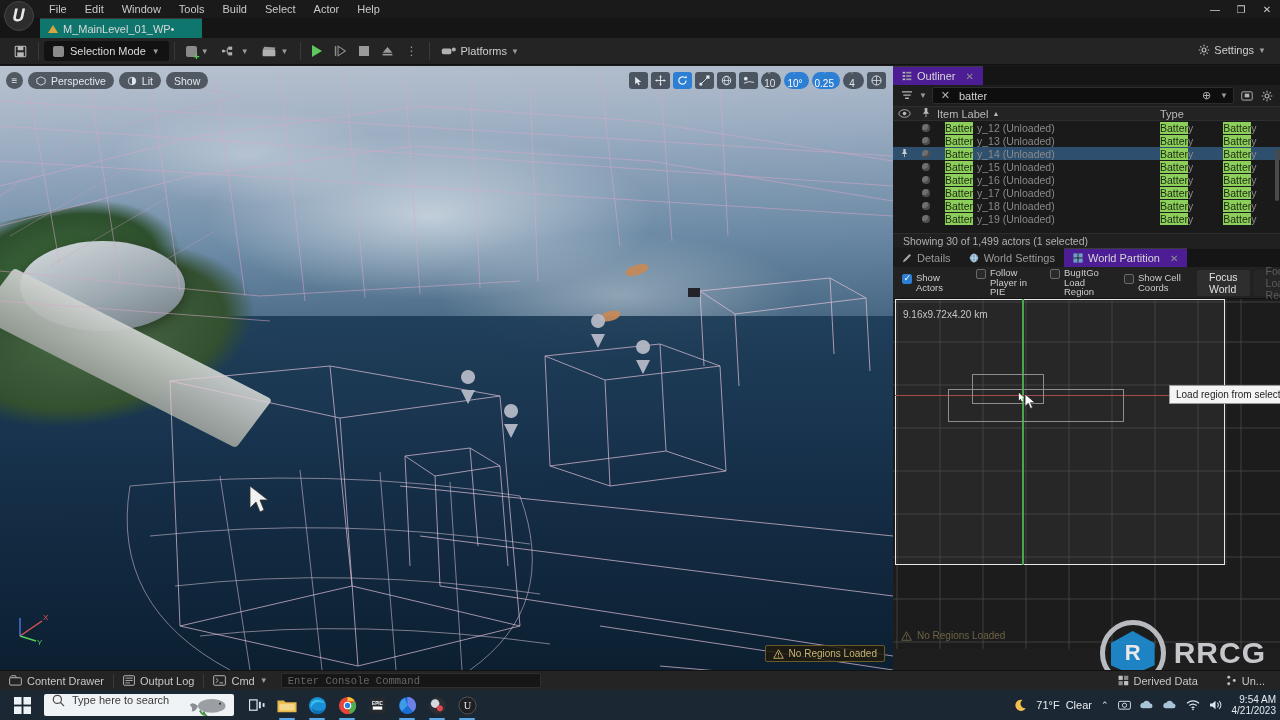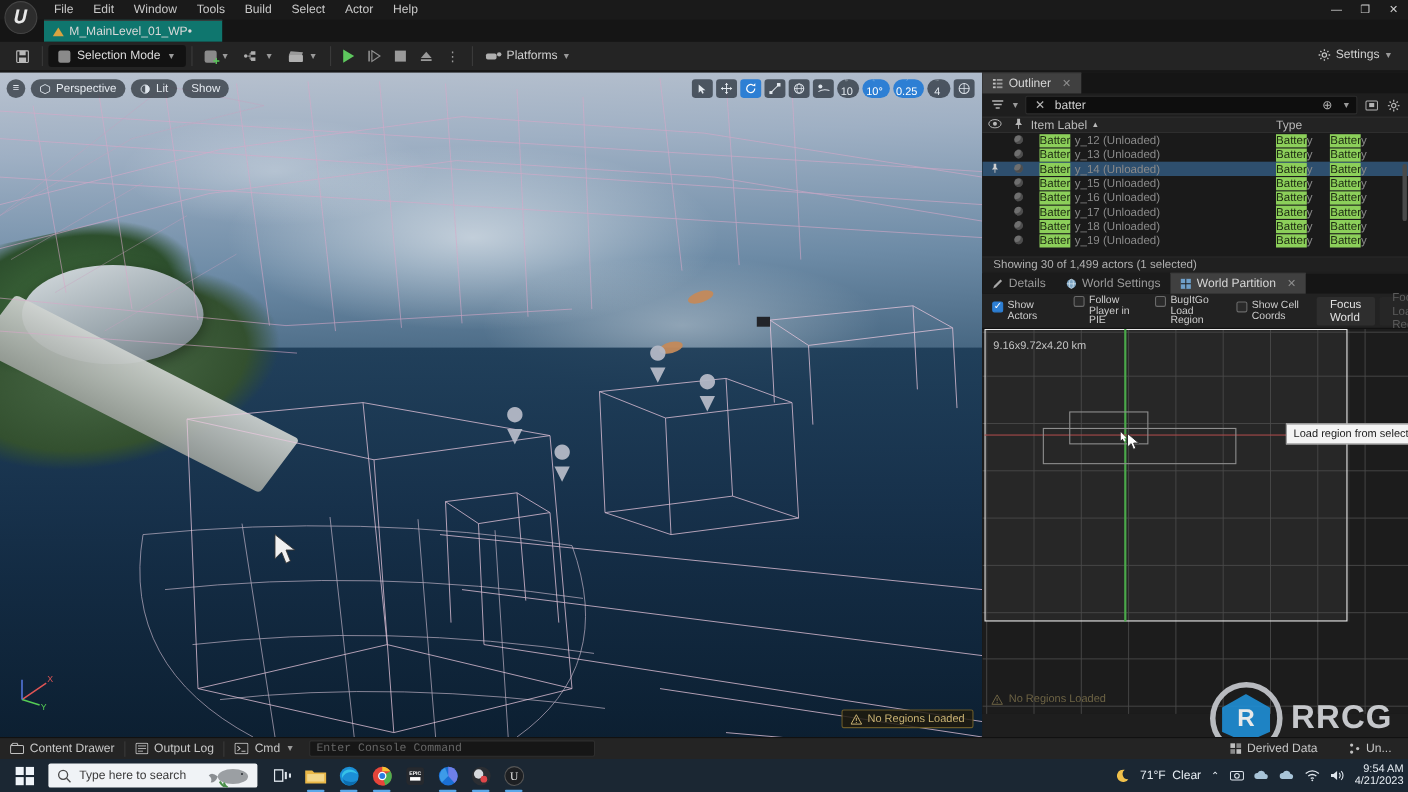--- a/index.html
+++ b/index.html
@@ -106,21 +106,21 @@
   .gzgrp.on { background:#2d7fd4; color:#fff; }
   .vp-warn { position:absolute; right:8px; bottom:8px; background:rgba(30,26,14,.85);
              border:1px solid #6a5a28; border-radius:2px; padding:2px 7px;
              display:flex; align-items:center; gap:5px; color:#c9b273; font-size:10px; }
   .axis-gizmo { position:absolute; left:10px; bottom:20px; width:46px; height:40px; }
 
   
   .rpanel { position:absolute; left:893px; top:66px; width:387px; height:604px; background:#1e1e1e; }
   .panel-tabbar { height:19px; background:#151515; display:flex; align-items:flex-end; }
   .ptab { height:19px; display:flex; align-items:center; gap:5px; padding:0 9px;
-          background:#404040; color:#d6d6d6; font-size:11px; border-top:1px solid #3a3a3a; }
+          background:#4c1d95; color:#d6d6d6; font-size:11px; border-top:1px solid #3a3a3a; }
   .ptab.inactive { background:#1b1b1b; color:#9a9a9a; border-top:1px solid transparent; }
   .ptab .x { color:#8e8e8e; font-size:10px; margin-left:5px; }
 
   .search-row { height:21px; display:flex; align-items:center; gap:5px; padding:2px 6px; background:#1e1e1e; }
   .search-box { flex:1; height:17px; background:#0e0e0e; border:1px solid #2c2c2c; border-radius:2px;
                 display:flex; align-items:center; gap:6px; padding:0 5px; }
   .search-box input { flex:1; background:transparent; border:0; outline:none; color:#cfcfcf; font-size:11px;
                       font-family:"Liberation Sans",sans-serif; }
   .ico-btn { width:15px;height:15px;display:flex;align-items:center;justify-content:center;
              color:#b4b4b4;font-size:11px; }
@@ -134,21 +134,21 @@
 
   .tree { background:#1a1a1a; height:112px; overflow:hidden; position:relative; }
   .trow { height:13px; display:flex; align-items:center; font-size:10.5px; color:#b9b9b9; }
   .trow.world { background:#232323; color:#d9d9d9; padding-left:42px; gap:5px; }
   .trow.sel { background:#2e4f6e; }
   .tr-pin { width:22px; text-align:center; color:#9a9a9a; font-size:9px; }
   .tr-eye { width:22px; text-align:center; }
   .sphere-ico { width:8px;height:8px;border-radius:50%;background:#6f6f6f;display:inline-block;
                 box-shadow:inset -2px -2px 0 rgba(0,0,0,.3); }
   .tr-label { flex:1; display:flex; align-items:center; gap:4px; padding-left:8px; color:#9b9b9b; }
-  .tr-type { width:120px; display:flex; gap:16px;margin-left:32px; }
+  .tr-type { width:120px; display:flex; gap:30px;margin-left:32px; }
   .hl { background:#8ccf5a; color:#1d2a12; }
   .dim { color:#8a8a8a; }
   .scrollbar { position:absolute; right:1px; top:28px; width:4px; height:52px; background:#4a4a4a; border-radius:2px; }
 
   .status-row { height:14px; background:#202020; border-top:1px solid #2b2b2b;
                 display:flex; align-items:center; padding-left:10px; color:#b0b0b0; font-size:10.5px; }
 
   
   .wp-tabbar { height:18px; background:#151515; display:flex; align-items:flex-end; margin-top:2px; }
   .wp-toolbar { height:32px; background:#222; display:flex; align-items:center; gap:0; padding:0 4px;
@@ -186,21 +186,21 @@
   .bb-sep { width:1px; height:14px; background:#3a3a3a; }
   .cmd-input { width:260px; height:15px; background:#161616; border:1px solid #2e2e2e; border-radius:2px;
                margin-left:4px; display:flex; align-items:center; padding:0 6px;
                color:#666; font-size:10.5px; font-family:"Liberation Mono", monospace; }
   .bb-right { position:absolute; right:6px; display:flex; align-items:center; gap:10px; }
 
   
   .taskbar { position:absolute; left:0; top:690px; width:1280px; height:30px; background:#1b2733; display:flex; align-items:center; }
   .tb-start { width:44px; height:30px; display:flex; align-items:center; justify-content:center; }
   .tb-search { width:190px; height:22px; background:#f0f3f6; border-radius:2px; display:flex;
-               align-items:center; gap:7px; padding:0 8px; color:#3a3a3a; font-size:11px; position:relative; }
+               gap:7px; padding:0 8px; color:#3a3a3a; font-size:11px; position:relative; }
   .tb-icons { display:flex; align-items:center; gap:4px; margin-left:10px; }
   .tb-ico { width:26px; height:26px; display:flex; align-items:center; justify-content:center; border-radius:3px; position:relative; }
   .tb-ico.active::after { content:""; position:absolute; left:5px; right:5px; bottom:-2px; height:2px; background:#5aa7e8; border-radius:1px; }
   .tray { position:absolute; right:4px; display:flex; align-items:center; gap:9px; color:#e6ecf2; font-size:11px; }
   .tray-clock { text-align:right; line-height:11px; font-size:10px; }
 
   .watermark { position:absolute; right:14px; bottom:34px; display:flex; align-items:center; gap:8px;
                opacity:.9; pointer-events:none; }
   .wm-ring { width:66px;height:66px;border-radius:50%;border:5px solid #c9ccd1;
              display:flex;align-items:center;justify-content:center; }

